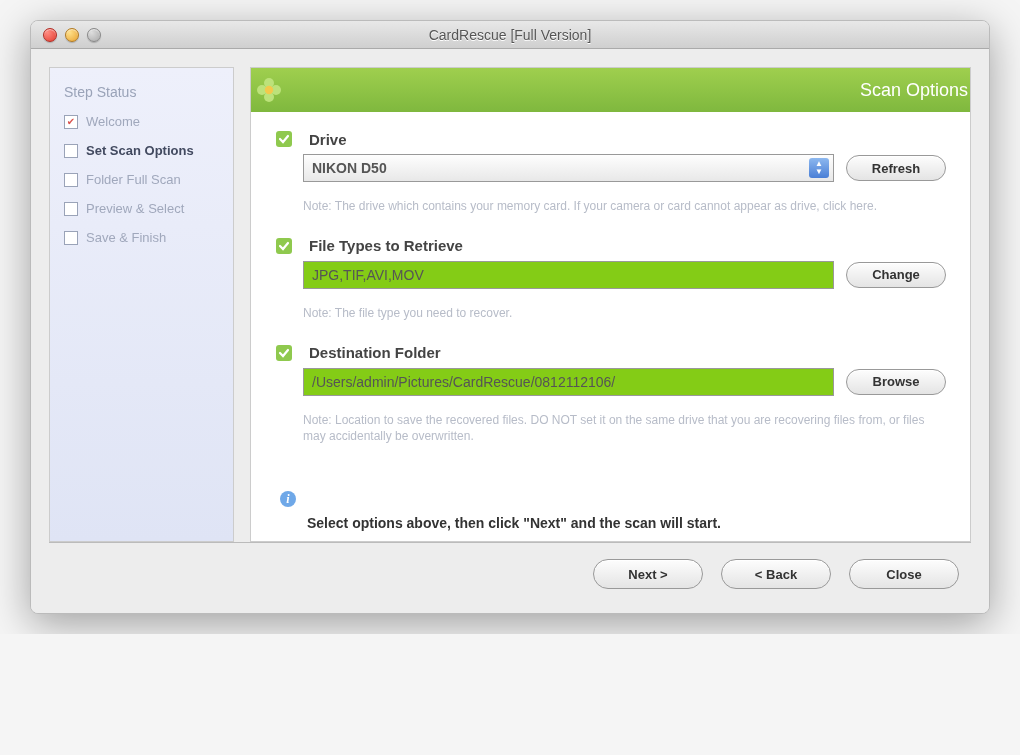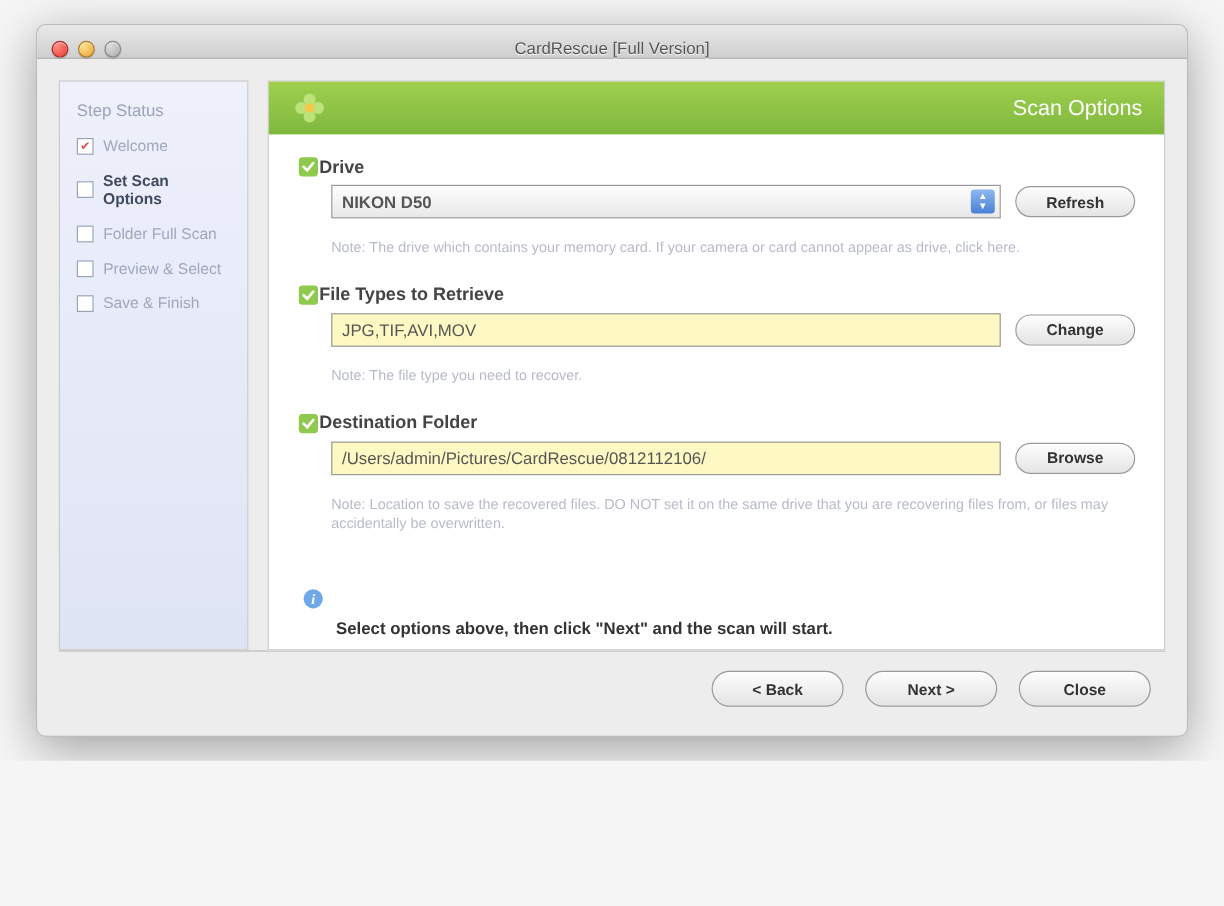--- a/index.html
+++ b/index.html
@@ -18,21 +18,21 @@
     border-radius: 8px;
     box-shadow: 0 10px 40px rgba(0,0,0,0.35);
     overflow: hidden;
     border: 1px solid #bbb;
   }
   .titlebar {
     height: 28px;
     background: linear-gradient(#e8e8e8, #cfcfcf);
     border-bottom: 1px solid #aaa;
     display: flex;
-    align-items: flex-end;
+    align-items: center;
     position: relative;
   }
   .traffic-lights {
     display: flex;
     gap: 8px;
     padding-left: 12px;
   }
   .light {
     width: 14px; height: 14px; border-radius: 50%;
     box-shadow: inset 0 1px 1px rgba(255,255,255,0.6), 0 1px 1px rgba(0,0,0,0.2);
@@ -60,21 +60,21 @@
     padding: 8px 12px;
     color: #777;
     font-size: 15px;
     margin-bottom: 16px;
   }
   .content-row {
     display: flex;
     gap: 16px;
   }
   .sidebar {
-    width: 158px;
+    width: 185px;
     background: linear-gradient(#eef0fb, #dfe4f5);
     border: 1px solid #ccc;
     padding: 16px 14px;
     min-height: 440px;
   }
   .sidebar-title {
     color: #9aa3b8;
     font-size: 14px;
     margin-bottom: 14px;
   }
@@ -104,59 +104,59 @@
     min-height: 440px;
     display: flex;
     flex-direction: column;
   }
   .panel-header {
     background: linear-gradient(#9fcf4e, #7fb83e);
     height: 44px;
     display: flex;
     align-items: center;
     justify-content: space-between;
-    padding: 0 18px;
+    padding: 0 2px;
     color: #fff;
     font-size: 18px;
   }
   .flower {
     width: 32px; height: 32px;
   }
   .panel-body {
     padding: 18px 24px 10px 24px;
     flex: 1;
   }
   .section {
     margin-bottom: 22px;
   }
   .section-label-row {
     display: flex;
     align-items: center;
-    gap: 0;
+    gap: 16px;
     margin-bottom: 6px;
   }
   .section-icon {
     width: 18px; height: 18px;
   }
   .section-title {
     font-size: 15px;
     color: #444;
     font-weight: bold;
   }
   .field-row {
     display: flex;
     gap: 12px;
     align-items: center;
     margin-left: 28px;
   }
   .dropdown, .textfield {
     flex: 1;
     height: 28px;
     border: 1px solid #999;
-    background: #fef9c3;
+    background: #84cc16;
     padding: 0 8px;
     font-size: 14px;
     color: #555;
     display: flex;
     align-items: center;
     position: relative;
   }
   .dropdown {
     background: linear-gradient(#fefefe,#e8e8e8);
     font-weight: bold;
@@ -336,18 +336,18 @@
               <text x="9" y="13" font-size="12" text-anchor="middle" fill="#fff" font-family="serif" font-style="italic" font-weight="bold">i</text>
             </svg>
             <span class="info-text">Select options above, then click "Next" and the scan will start.</span>
           </div>
 
         </div>
       </div>
     </div>
 
     <div class="footer-btns">
+      <button class="aqua-btn">Next &gt;</button>
       <button class="aqua-btn">&lt; Back</button>
-      <button class="aqua-btn">Next &gt;</button>
       <button class="aqua-btn">Close</button>
     </div>
   </div>
 </div>
 
 </body></html>

